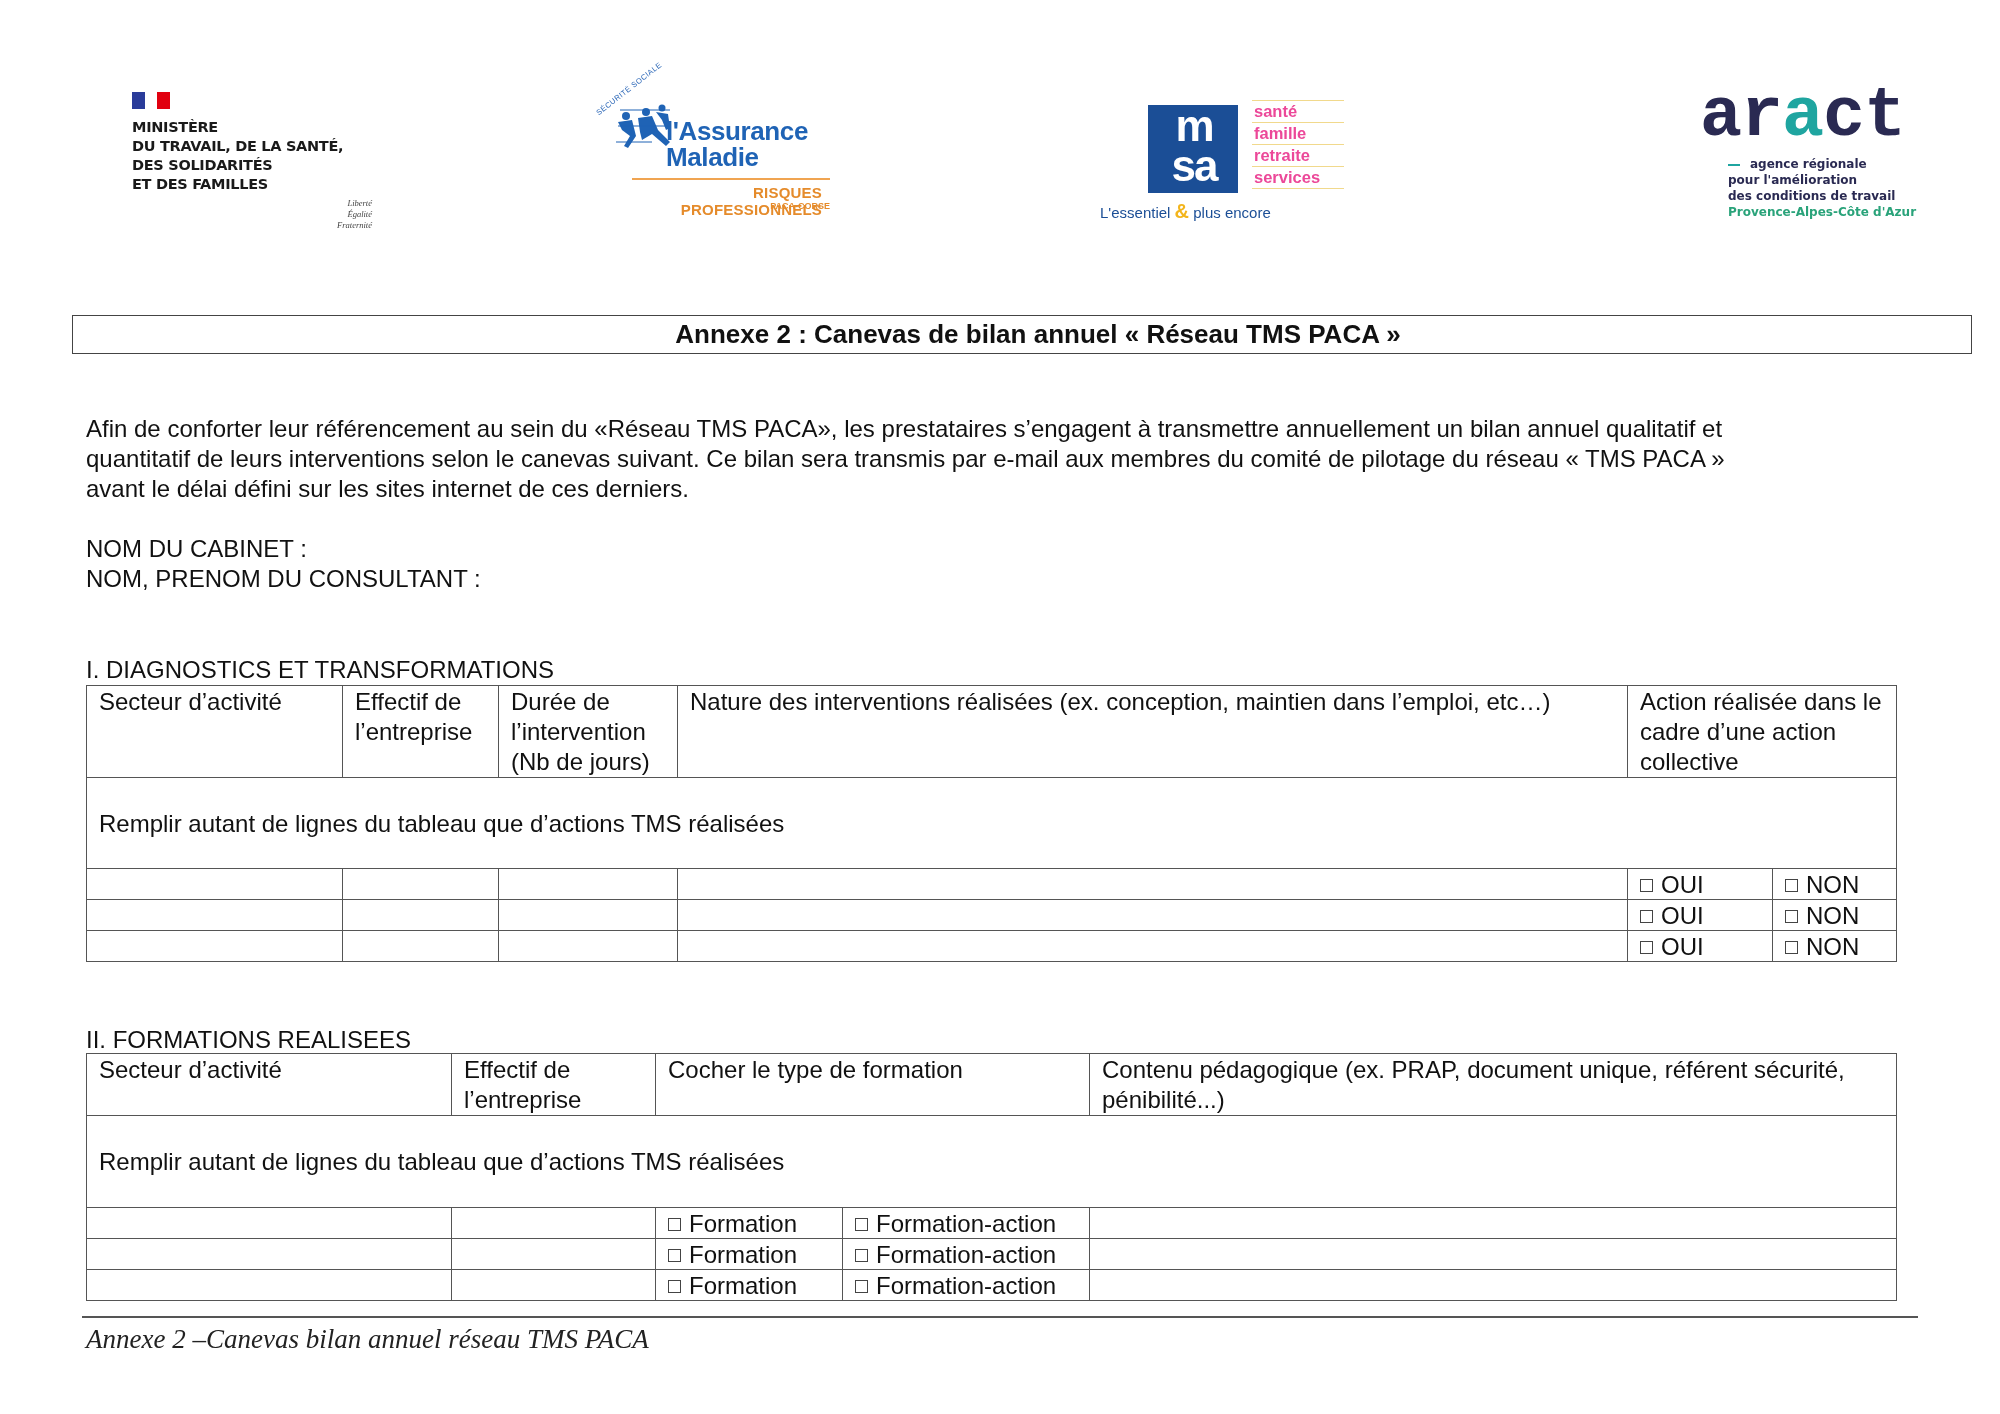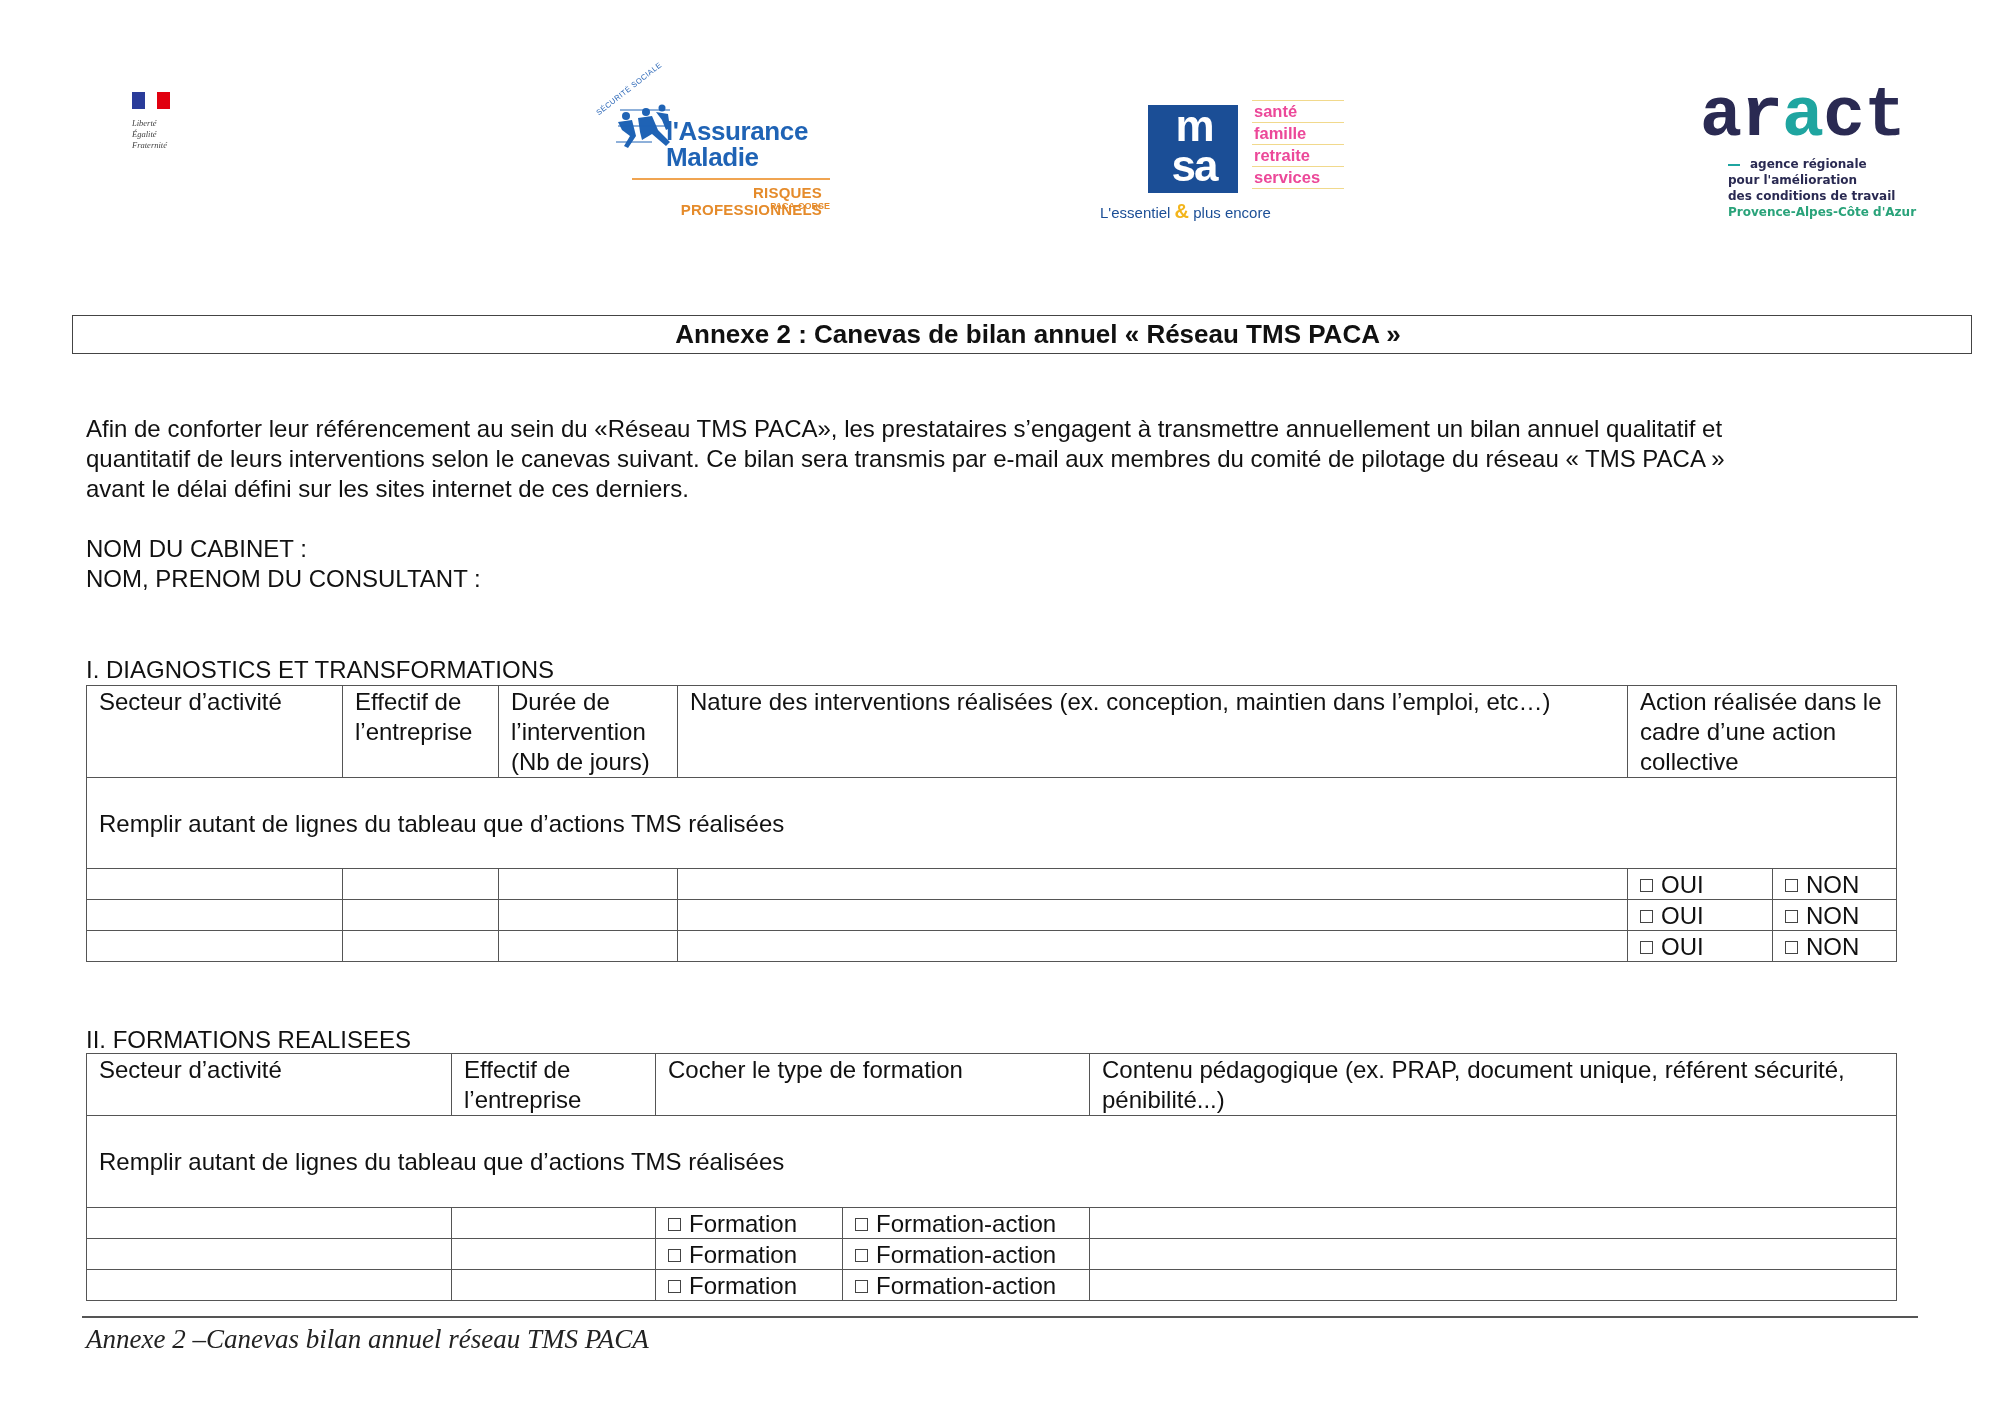--- a/index.html
+++ b/index.html
@@ -10,21 +10,21 @@
   
   .logo-min { left:132px; top:92px; width:240px; }
   .flag { display:flex; width:38px; height:17px; margin-bottom:9px; }
   .flag span { flex:1; }
   .flag .b { background:#2a3c9a; }
   .flag .w { background:#fff; }
   .flag .r { background:#e1000f; }
   .min-name { font-family:"DejaVu Sans", sans-serif; font-weight:bold; font-size:14.5px;
               line-height:19px; letter-spacing:-0.3px; color:#1a1a1a; }
   .min-motto { font-family:"Liberation Serif", serif; font-style:italic; font-size:8.5px;
-               line-height:11px; color:#444; margin-top:4px; }
+               line-height:11px; color:#444; margin-top:4px;text-align:right; }
 
   .logo-am { left:600px; top:88px; width:240px; height:130px; }
   .am-ss { left:0; top:0; font-size:7.5px; color:#2a66b7; transform:rotate(-38deg); transform-origin:left bottom;
            top:20px; letter-spacing:0.5px; }
   .am-fig { left:12px; top:14px; width:60px; height:50px; }
   .am-title { left:66px; top:30px; font-family:"Liberation Sans", sans-serif; font-weight:bold;
               color:#1f63b5; font-size:26px; line-height:26px; letter-spacing:-0.4px; }
   .am-line { left:32px; top:90px; width:198px; height:2px; background:#f0a451; }
   .am-rp { left:24px; top:96px; width:198px; text-align:right; font-weight:bold; color:#e58b2b;
            font-size:15px; letter-spacing:0.2px; }
@@ -80,20 +80,26 @@
                  font-size:27px; color:#222; white-space:nowrap; }
 </style>
 </head>
 <body>
 
 <div class="abs logo-min">
   <div class="flag">
     <span class="b"></span>
       <span class="w"></span>
       <span class="r"></span>
+  </div>
+  <div class="min-name">
+    <div>MINISTÈRE</div>
+    <div>DU TRAVAIL, DE LA SANTÉ,</div>
+    <div>DES SOLIDARITÉS</div>
+    <div>ET DES FAMILLES</div>
   </div>
   <div class="min-motto">
     <div>Liberté</div>
     <div>Égalité</div>
     <div>Fraternité</div>
   </div>
 </div>
 
 <div class="abs logo-am">
   <div class="abs am-ss">SÉCURITÉ SOCIALE</div>

